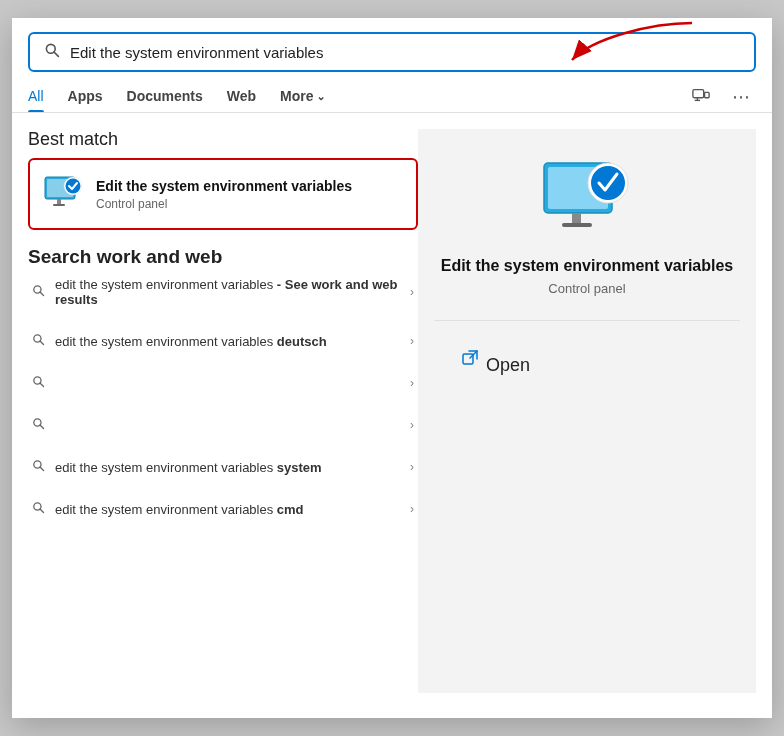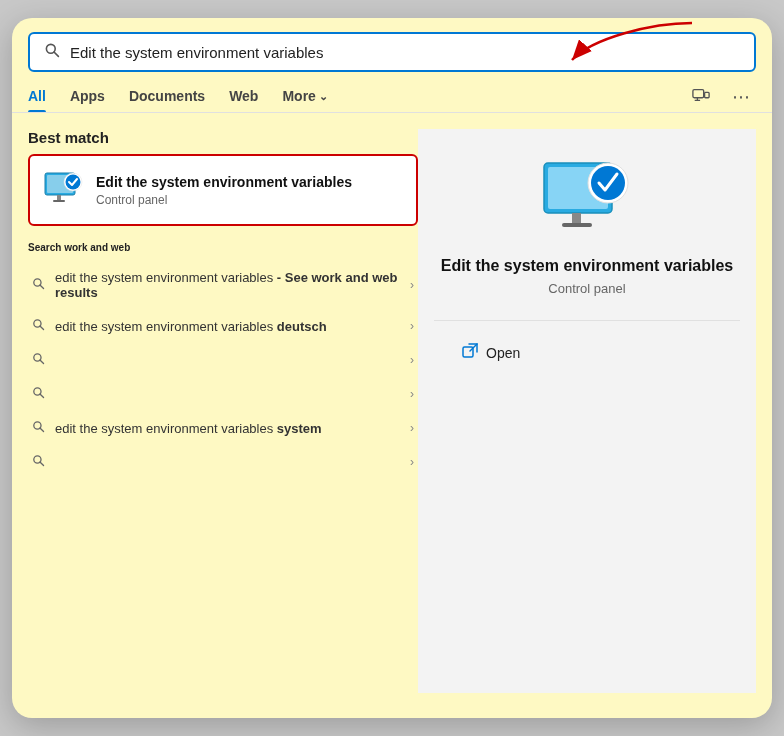--- a/index.html
+++ b/index.html
@@ -6,24 +6,24 @@
     body {
       background: #c8c8c8;
       display: flex;
       justify-content: center;
       align-items: center;
       width: 784px;
       height: 736px;
       font-family: 'Segoe UI', Arial, sans-serif;
     }
     .search-window {
-      background: #fef9c3;
+      background: #ffffff;
       width: 760px;
       min-height: 700px;
-      border-radius: 20px;
+      border-radius: 0;
       box-shadow: 0 8px 32px rgba(0,0,0,0.22);
       overflow: hidden;
       position: relative;
       padding-bottom: 16px;
     }
     
     .arrow-container {
       position: absolute;
       top: 0;
       right: 60px;
@@ -76,21 +76,21 @@
       font-size: 14px;
       color: #444;
       padding: 6px 0 8px 0;
       cursor: pointer;
       position: relative;
       white-space: nowrap;
       font-weight: bold;
     }
     .tab.active {
       color: #0078d4;
-      font-weight: 700;
+      font-weight: 400;
     }
     .tab.active::after {
       content: '';
       position: absolute;
       bottom: 0;
       left: 0;
       right: 0;
       height: 2px;
       background: #0078d4;
       border-radius: 2px 2px 0 0;
@@ -121,22 +121,22 @@
       padding: 16px 16px 0 16px;
       min-height: 580px;
     }
 
     
     .left-panel {
       width: 390px;
       flex-shrink: 0;
     }
     .section-label {
-      font-size: 15px;
-      font-weight: 700;
+      font-size: 18px;
+      font-weight: 400;
       color: #222;
       margin-bottom: 8px;
     }
     .best-match-item {
       display: flex;
       align-items: center;
       gap: 12px;
       background: #fff;
       border: 2px solid #cc0000;
       border-radius: 6px;
@@ -159,29 +159,29 @@
       color: #111;
       line-height: 1.3;
     }
     .best-match-sub {
       font-size: 12px;
       color: #666;
       margin-top: 2px;
     }
 
     .search-web-label {
-      font-size: 10px;
+      font-size: 19px;
       font-weight: 600;
       color: #222;
-      margin-bottom: 8px;
+      margin-bottom: 0;
     }
     .web-list {
       display: flex;
       flex-direction: column;
-      gap: 0;
+      gap: 8px;
     }
     .web-item {
       display: flex;
       align-items: center;
       justify-content: space-between;
       padding: 9px 4px;
       cursor: pointer;
       border-radius: 4px;
     }
     .web-item-left {
@@ -243,21 +243,21 @@
     .open-btn {
       display: flex;
       align-items: center;
       gap: 8px;
       align-self: flex-start;
       cursor: pointer;
       padding: 4px 8px;
       border-radius: 4px;
     }
     .open-btn-icon { color: #0078d4; font-size: 16px; }
-    .open-btn-label { font-size: 14px; color: #222; }
+    .open-btn-label { font-size: 18px; color: #222; margin-top: 12px; }
   </style>
 </head>
 <body>
 
 <div class="search-window">
 
   <div class="arrow-container">
     <svg viewBox="0 0 220 50" xmlns="http://www.w3.org/2000/svg">
       <defs>
         <marker id="arrowhead" markerWidth="8" markerHeight="7" refX="8" refY="3.5" orient="auto">
@@ -401,20 +401,21 @@
         </div>
 
         <div class="web-item">
           <div class="web-item-left">
             <span class="web-item-search-icon">
               <svg width="13" height="13" viewBox="0 0 18 18" fill="none">
                   <circle cx="7.5" cy="7.5" r="5" stroke="#666" stroke-width="1.8"></circle>
                   <line x1="11" y1="11" x2="16" y2="16" stroke="#666" stroke-width="1.8" stroke-linecap="round"></line>
                 </svg>
             </span>
+            <span class="web-item-text">edit the system environment variables <span class="bold">cmd</span></span>
           </div>
           <span class="web-item-chevron">›</span>
         </div>
 
       </div>
     </div>
 
     <div class="right-panel">
       <div class="detail-icon">
         <svg width="90" height="76" viewBox="0 0 90 76" xmlns="http://www.w3.org/2000/svg">

